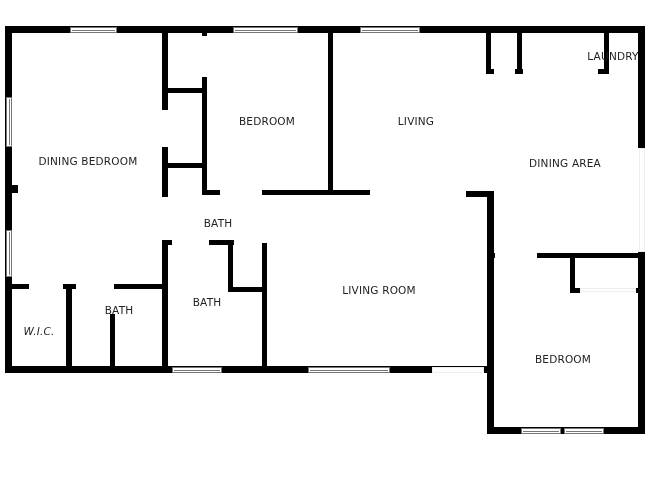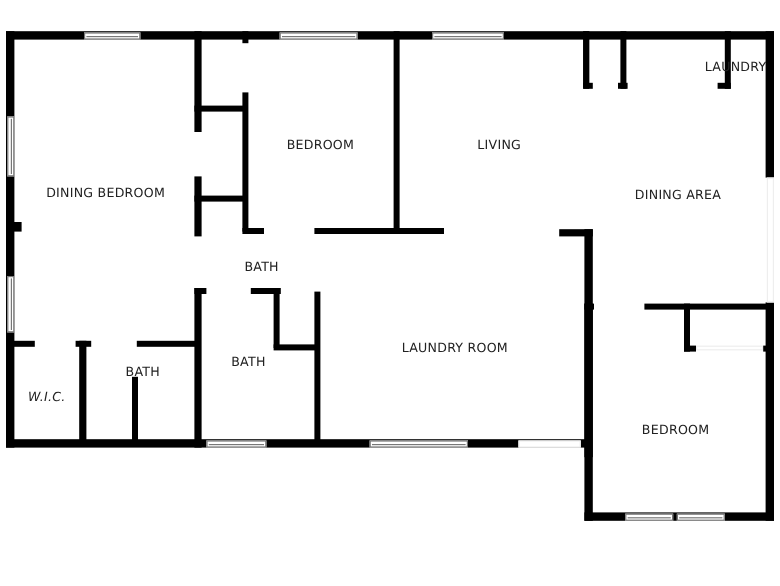--- a/index.html
+++ b/index.html
@@ -80,17 +80,17 @@
   <div class="w" style="left:114px;top:284px;width:53px;height:5px;"></div>
   <div class="w" style="left:110px;top:314px;width:5px;height:54px;"></div>
 
   <div class="label" style="left:88px;top:161px;">DINING BEDROOM</div>
   <div class="label" style="left:267px;top:121px;">BEDROOM</div>
   <div class="label" style="left:416px;top:121px;">LIVING</div>
   <div class="label" style="left:565px;top:56px;margin-left:48px;">LAUNDRY</div>
   <div class="label" style="left:565px;top:163px;">DINING AREA</div>
   <div class="label" style="left:218px;top:223px;">BATH</div>
   <div class="label" style="left:207px;top:302px;">BATH</div>
-  <div class="label" style="left:379px;top:290px;">LAUNDRY ROOM</div>
+  <div class="label" style="left:379px;top:290px;">LIVING ROOM</div>
   <div class="label" style="left:39px;top:331px;font-style:italic;">W.I.C.</div>
   <div class="label" style="left:119px;top:310px;">BATH</div>
   <div class="label" style="left:563px;top:359px;">BEDROOM</div>
 </div>
 
 </body></html>

